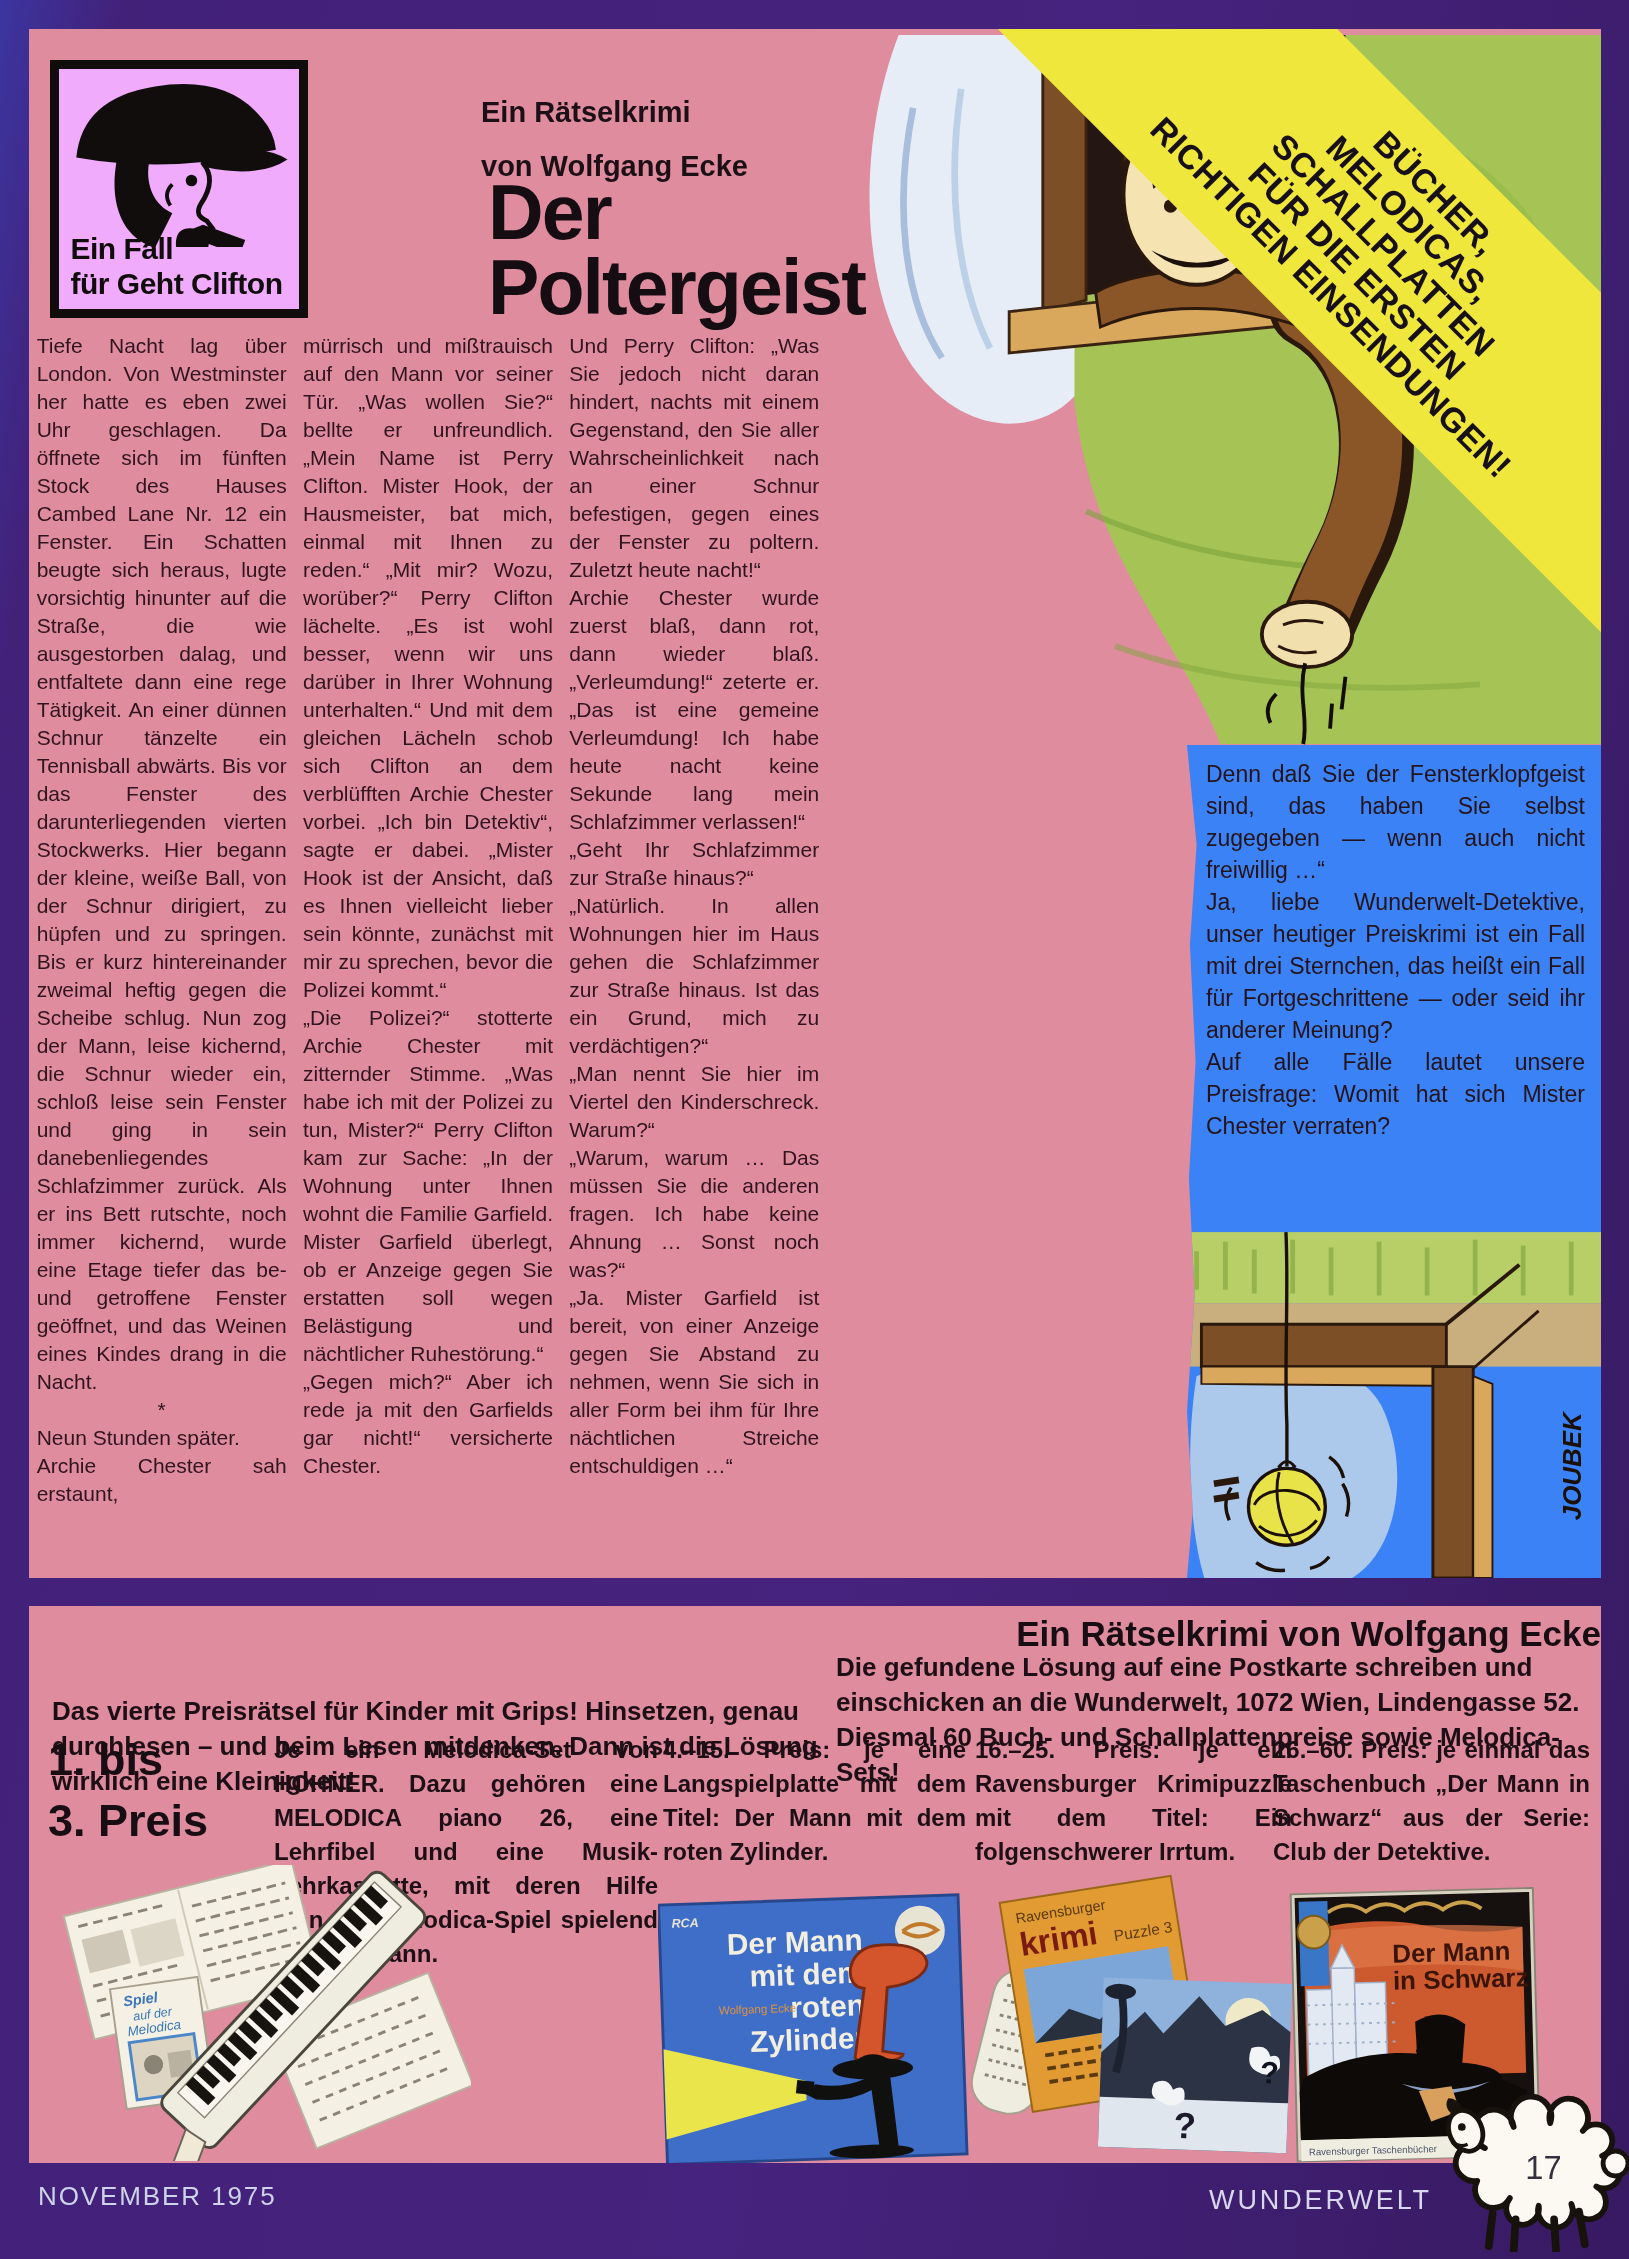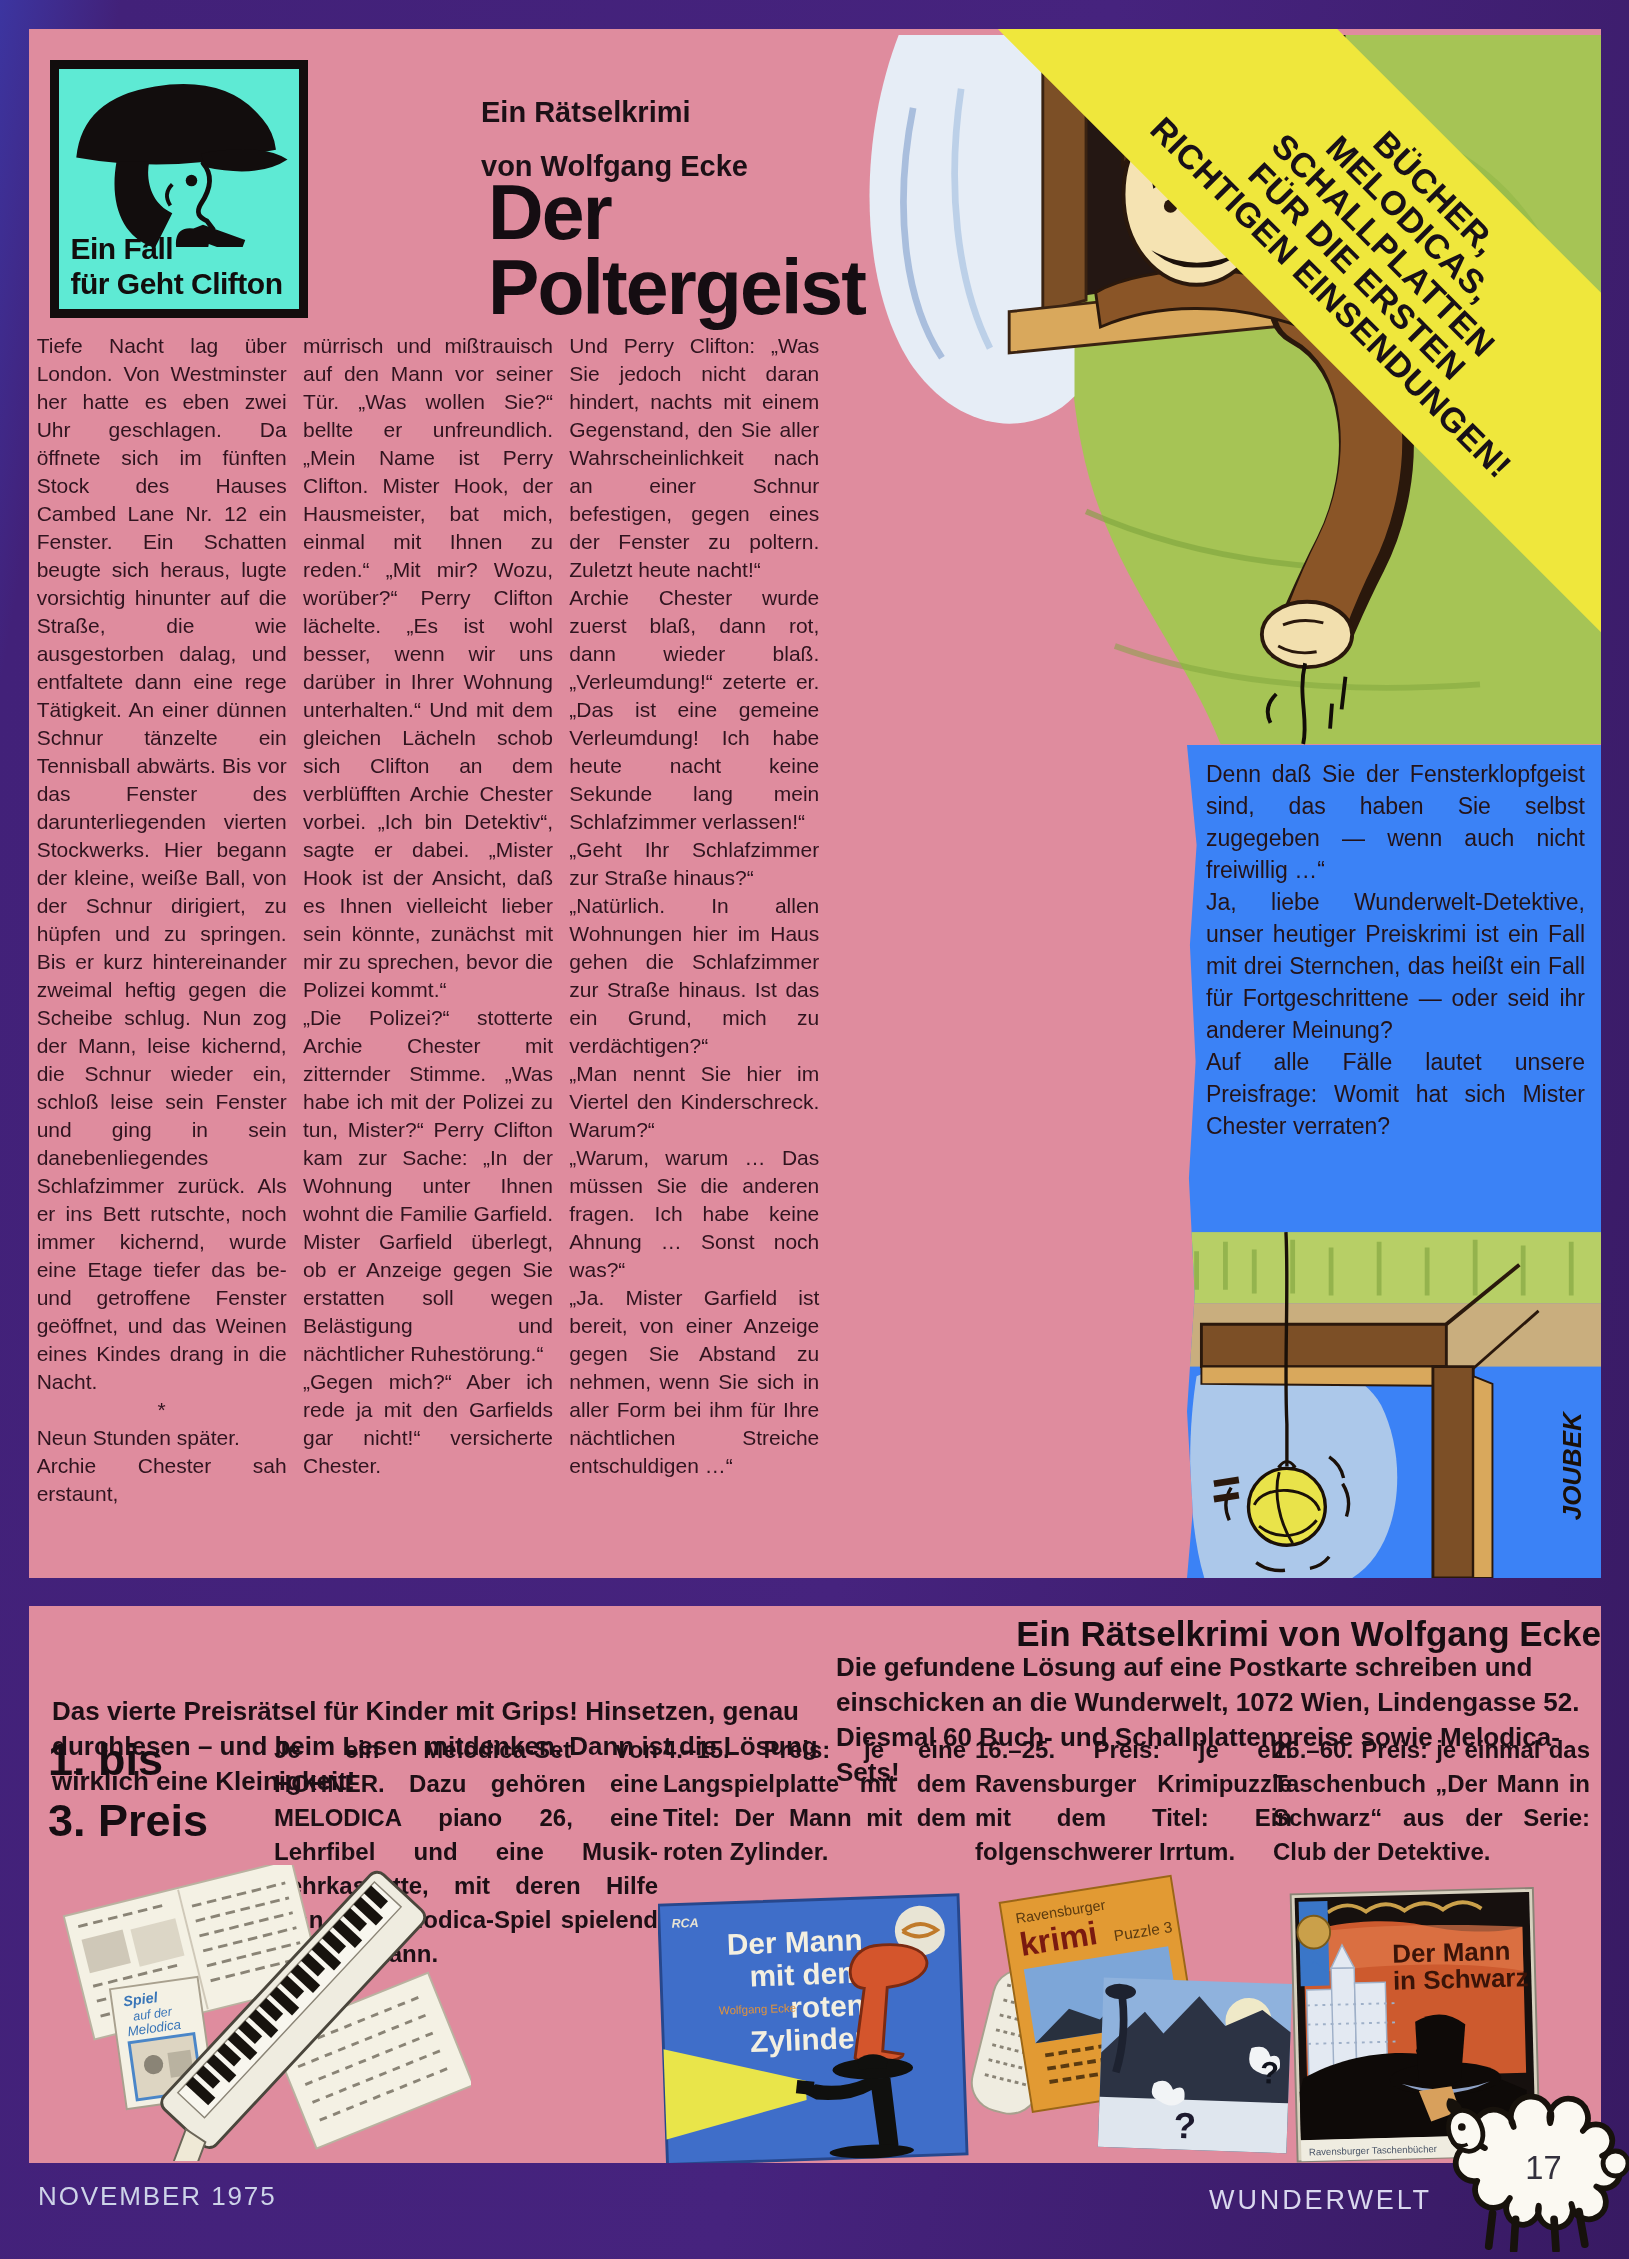--- a/index.html
+++ b/index.html
@@ -6,21 +6,21 @@
   .page{
     position:relative;width:1629px;height:2260px;overflow:hidden;
     background:linear-gradient(100deg,#3c35a0 0%,#422179 6%,#46237e 55%,#381a63 100%);
     font-family:"Liberation Sans",sans-serif;
   }
   .abs{position:absolute;}
   .panel{background:#df8c9e;position:absolute;overflow:hidden;}
   .panel-main{left:29px;top:29px;width:1572px;height:1549px;}
   .panel-contest{left:29px;top:1606px;width:1572px;height:557px;}
   
-  .logo-box{left:21px;top:31px;width:240px;height:240px;background:#5eead4;border:9.6px solid #120d0d;}
+  .logo-box{left:21px;top:31px;width:240px;height:240px;background:#f0abfc;border:9.6px solid #120d0d;}
   .logo-text{position:absolute;left:11.5px;bottom:7.7px;font-weight:bold;font-size:30px;line-height:35px;color:#120d0d;letter-spacing:-0.5px;}
   .byline{left:452px;top:56px;font-weight:bold;font-size:29px;line-height:54px;color:#1c1016;}
   .page-title{left:459px;top:146px;font-weight:bold;font-size:77px;line-height:75px;letter-spacing:-1.9px;color:#150d12;}
   
   .prize-banner{left:394px;top:96px;width:1921px;height:240px;background:#efe73c;
     transform:rotate(45deg);display:flex;flex-direction:column;align-items:center;justify-content:center;z-index:4;}
   .prize-banner div{font-weight:bold;font-size:34px;line-height:37px;color:#181018;letter-spacing:0.5px;}
   
   .cols{left:7.7px;top:303px;width:780px;display:flex;gap:16.3px;}
   .col{width:250px;flex:0 0 250px;}

